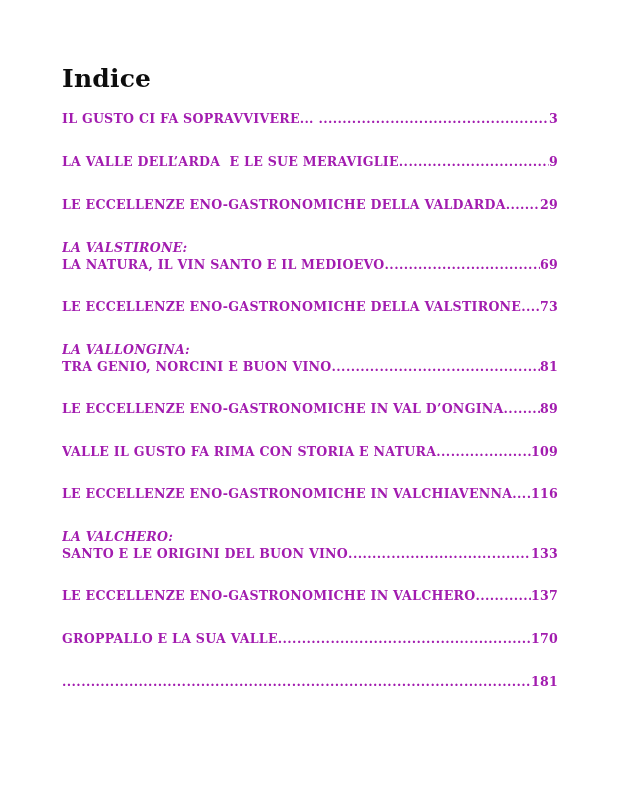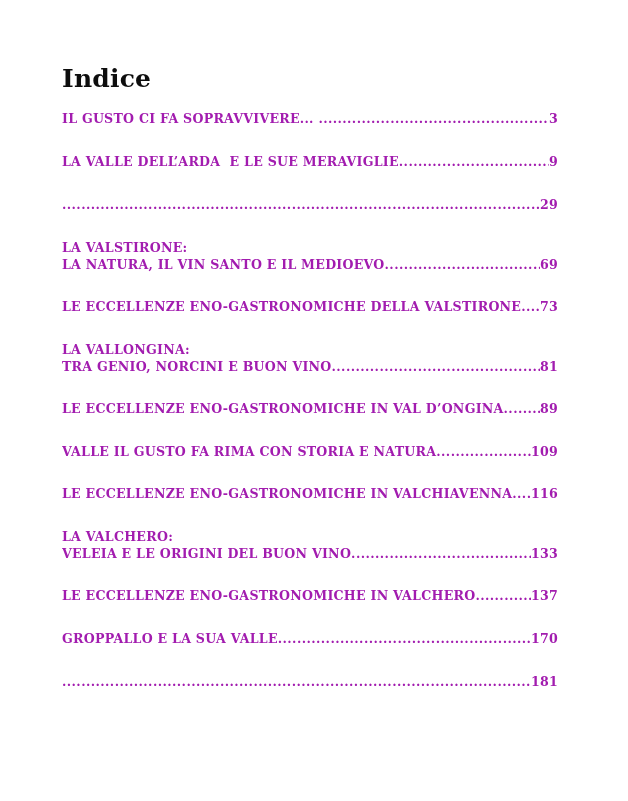--- a/index.html
+++ b/index.html
@@ -68,20 +68,21 @@
     white-space: nowrap;
     letter-spacing: 0.4px;
     margin: 0 0 0 0;
   }
   .row .page-num {
     flex: 0 0 auto;
     padding-left: 0;
   }
   .row.heading-line {
     margin-bottom: 0;
+    font-style: italic;
   }
   
   .row .gap {
     flex: 0 0 auto;
     white-space: pre;
   }
 </style>
 </head>
 <body>
 
@@ -100,20 +101,21 @@
       </div>
       <div class="toc-entry">
         <div class="row">
           <span class="label">LA VALLE DELL’ARDA  E LE SUE MERAVIGLIE</span>
           <span class="leader">................................................................................................................................................................</span>
           <span class="page-num">9</span>
         </div>
       </div>
       <div class="toc-entry">
         <div class="row">
+          <span class="label">LE ECCELLENZE ENO-GASTRONOMICHE DELLA VALDARDA</span>
           <span class="leader">................................................................................................................................................................</span>
           <span class="page-num">29</span>
         </div>
       </div>
       <div class="toc-entry two-line">
         <div class="row heading-line">
           <span class="label">LA VALSTIRONE:</span>
         </div>
         <div class="row">
           <span class="label">LA NATURA, IL VIN SANTO E IL MEDIOEVO</span>
@@ -157,21 +159,21 @@
           <span class="label">LE ECCELLENZE ENO-GASTRONOMICHE IN VALCHIAVENNA</span>
           <span class="leader">................................................................................................................................................................</span>
           <span class="page-num">116</span>
         </div>
       </div>
       <div class="toc-entry two-line">
         <div class="row heading-line">
           <span class="label">LA VALCHERO:</span>
         </div>
         <div class="row">
-          <span class="label">VELEIA E LE ORIGINI DEL BUON VINO</span>
+          <span class="label">SANTO E LE ORIGINI DEL BUON VINO</span>
           <span class="leader">................................................................................................................................................................</span>
           <span class="page-num">133</span>
         </div>
       </div>
       <div class="toc-entry">
         <div class="row">
           <span class="label">LE ECCELLENZE ENO-GASTRONOMICHE IN VALCHERO</span>
           <span class="leader">................................................................................................................................................................</span>
           <span class="page-num">137</span>
         </div>

